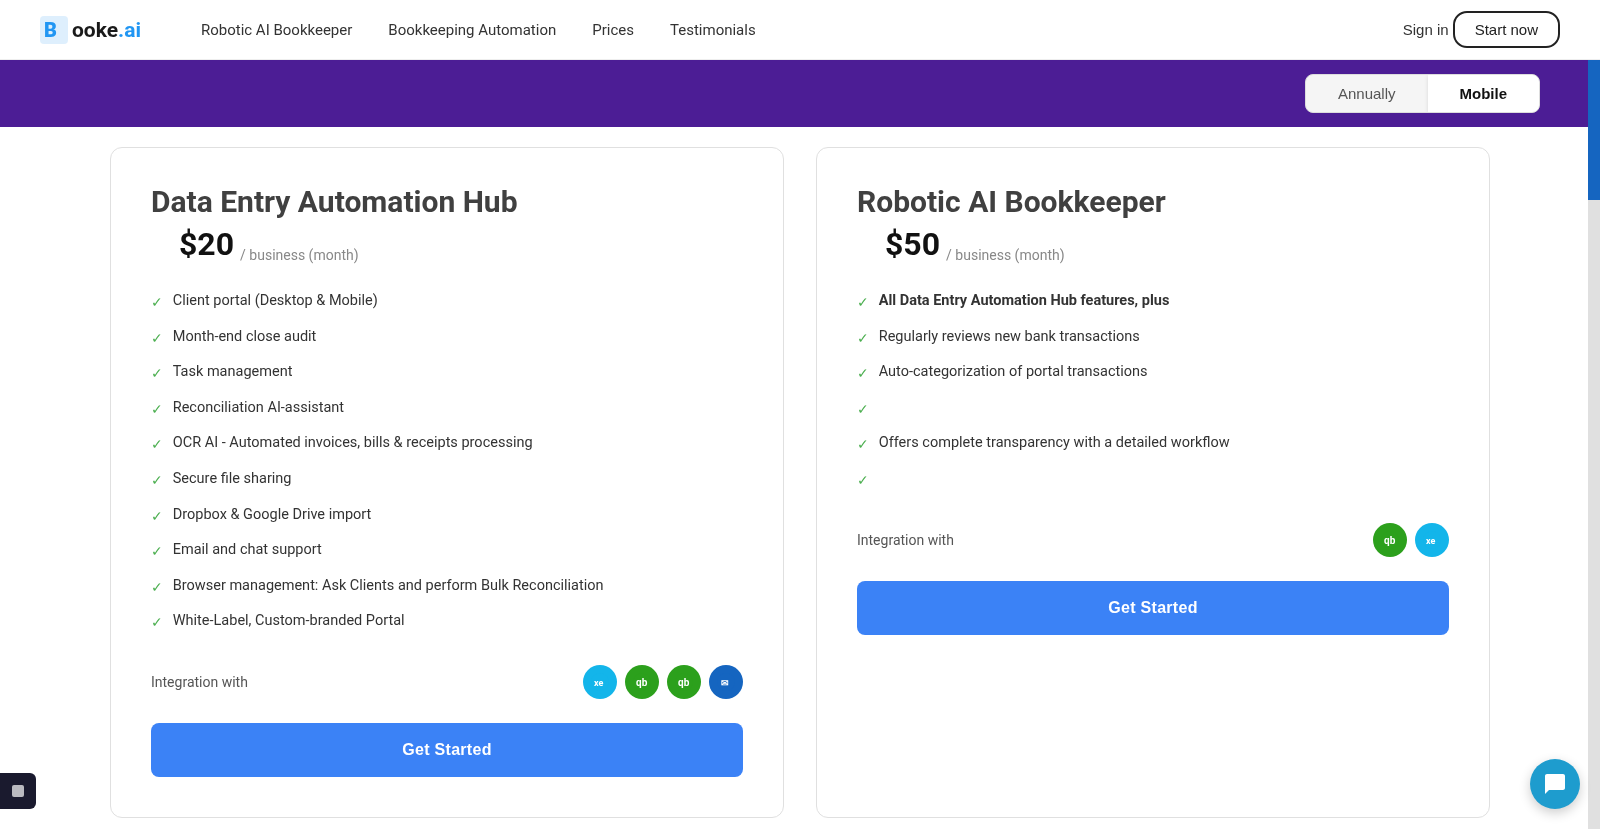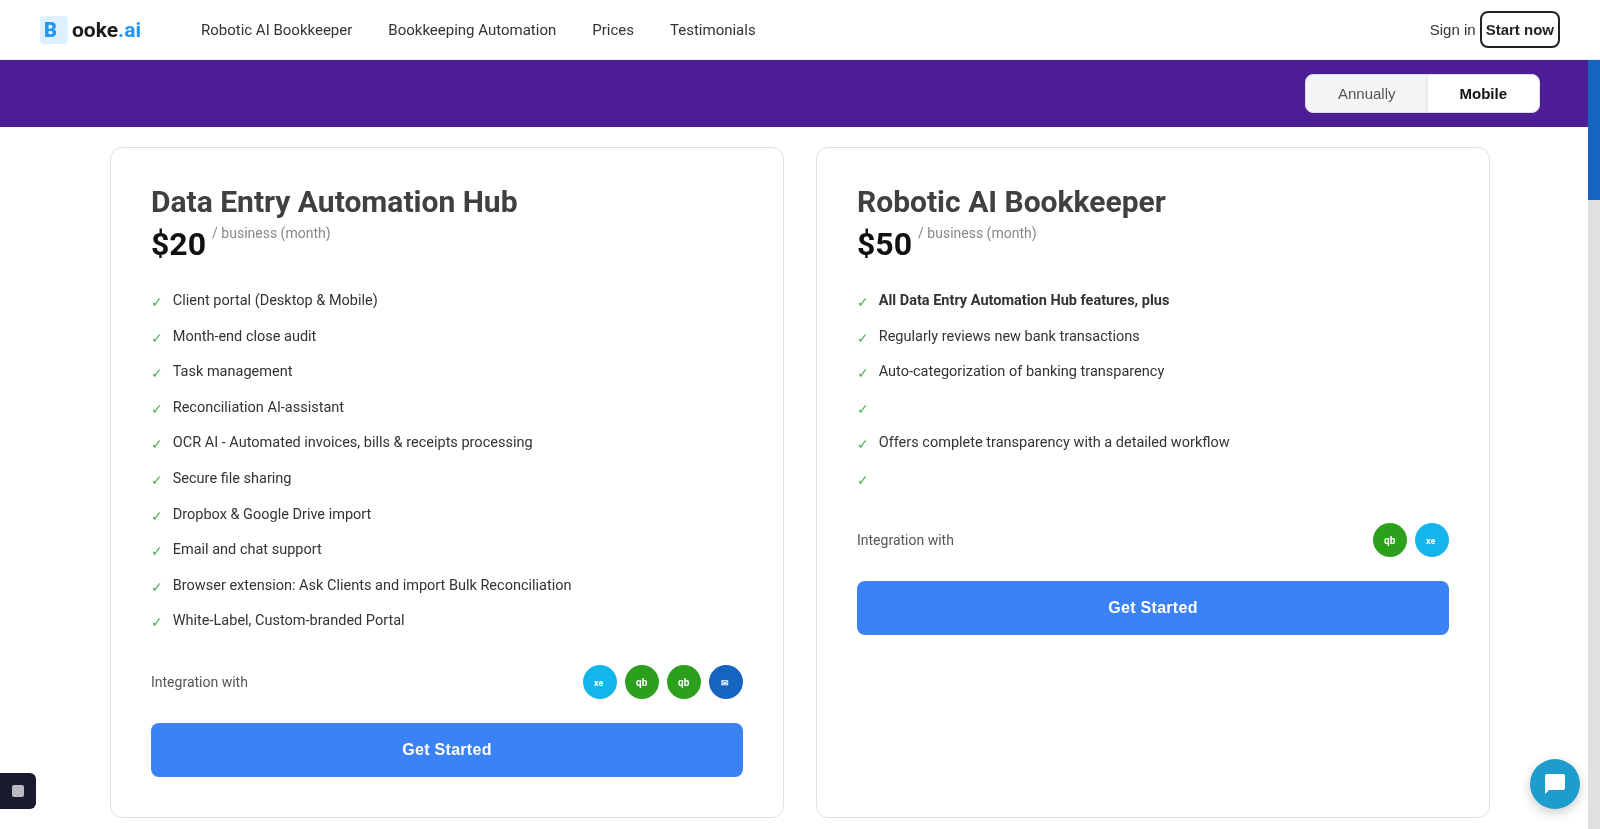--- a/index.html
+++ b/index.html
@@ -44,24 +44,24 @@
     .sign-in-btn {
       background: none;
       border: none;
       cursor: pointer;
       font-size: 15px;
       color: #333;
     }
     .start-now-btn {
       background: #fff;
       border: 2px solid #222;
-      border-radius: 8px;
-      padding: 8px 4px;
+      border-radius: 14px;
+      padding: 8px 20px;
       font-size: 15px;
-      font-weight: 700;
+      font-weight: 400;
       cursor: pointer;
       color: #222;
     }
 
     
     .scrollbar-track {
       position: fixed;
       right: 0;
       top: 0;
       width: 12px;
@@ -128,23 +128,24 @@
 
     .plan-name {
       font-size: 30px;
       font-weight: 700;
       color: #404040;
       margin-bottom: 6px;
     }
 
     .plan-price {
       display: flex;
-      align-items: flex-start;
+      align-items: flex-end;
       gap: 6px;
       margin-bottom: 28px;
+      margin-left: 28px;
     }
     .price-amount {
       font-size: 32px;
       font-weight: 700;
       color: #111;
     }
     .price-period {
       font-size: 14px;
       color: #888;
     }
@@ -325,21 +326,21 @@
       <li class="feature-item">
         <span class="check-icon">✓</span>
         <span>Dropbox &amp; Google Drive import</span>
       </li>
       <li class="feature-item">
         <span class="check-icon">✓</span>
         <span>Email and chat support</span>
       </li>
       <li class="feature-item">
         <span class="check-icon">✓</span>
-        <span>Browser extension: Ask Clients and import Bulk Reconciliation</span>
+        <span>Browser management: Ask Clients and perform Bulk Reconciliation</span>
       </li>
       <li class="feature-item">
         <span class="check-icon">✓</span>
         <span>White-Label, Custom-branded Portal</span>
       </li>
     </ul>
     <div class="integration-row">
       <span class="integration-label">Integration with</span>
       <div class="integration-icons">
 
@@ -385,21 +386,21 @@
       <li class="feature-item">
         <span class="check-icon">✓</span>
         <span class="feature-bold">All Data Entry Automation Hub features, plus</span>
       </li>
       <li class="feature-item">
         <span class="check-icon">✓</span>
         <span>Regularly reviews new bank transactions</span>
       </li>
       <li class="feature-item">
         <span class="check-icon">✓</span>
-        <span>Auto-categorization of banking transparency</span>
+        <span>Auto-categorization of portal transactions</span>
       </li>
       <li class="feature-item">
         <span class="check-icon">✓</span>
       </li>
       <li class="feature-item">
         <span class="check-icon">✓</span>
         <span>Offers complete transparency with a detailed workflow</span>
       </li>
       <li class="feature-item">
         <span class="check-icon">✓</span>

